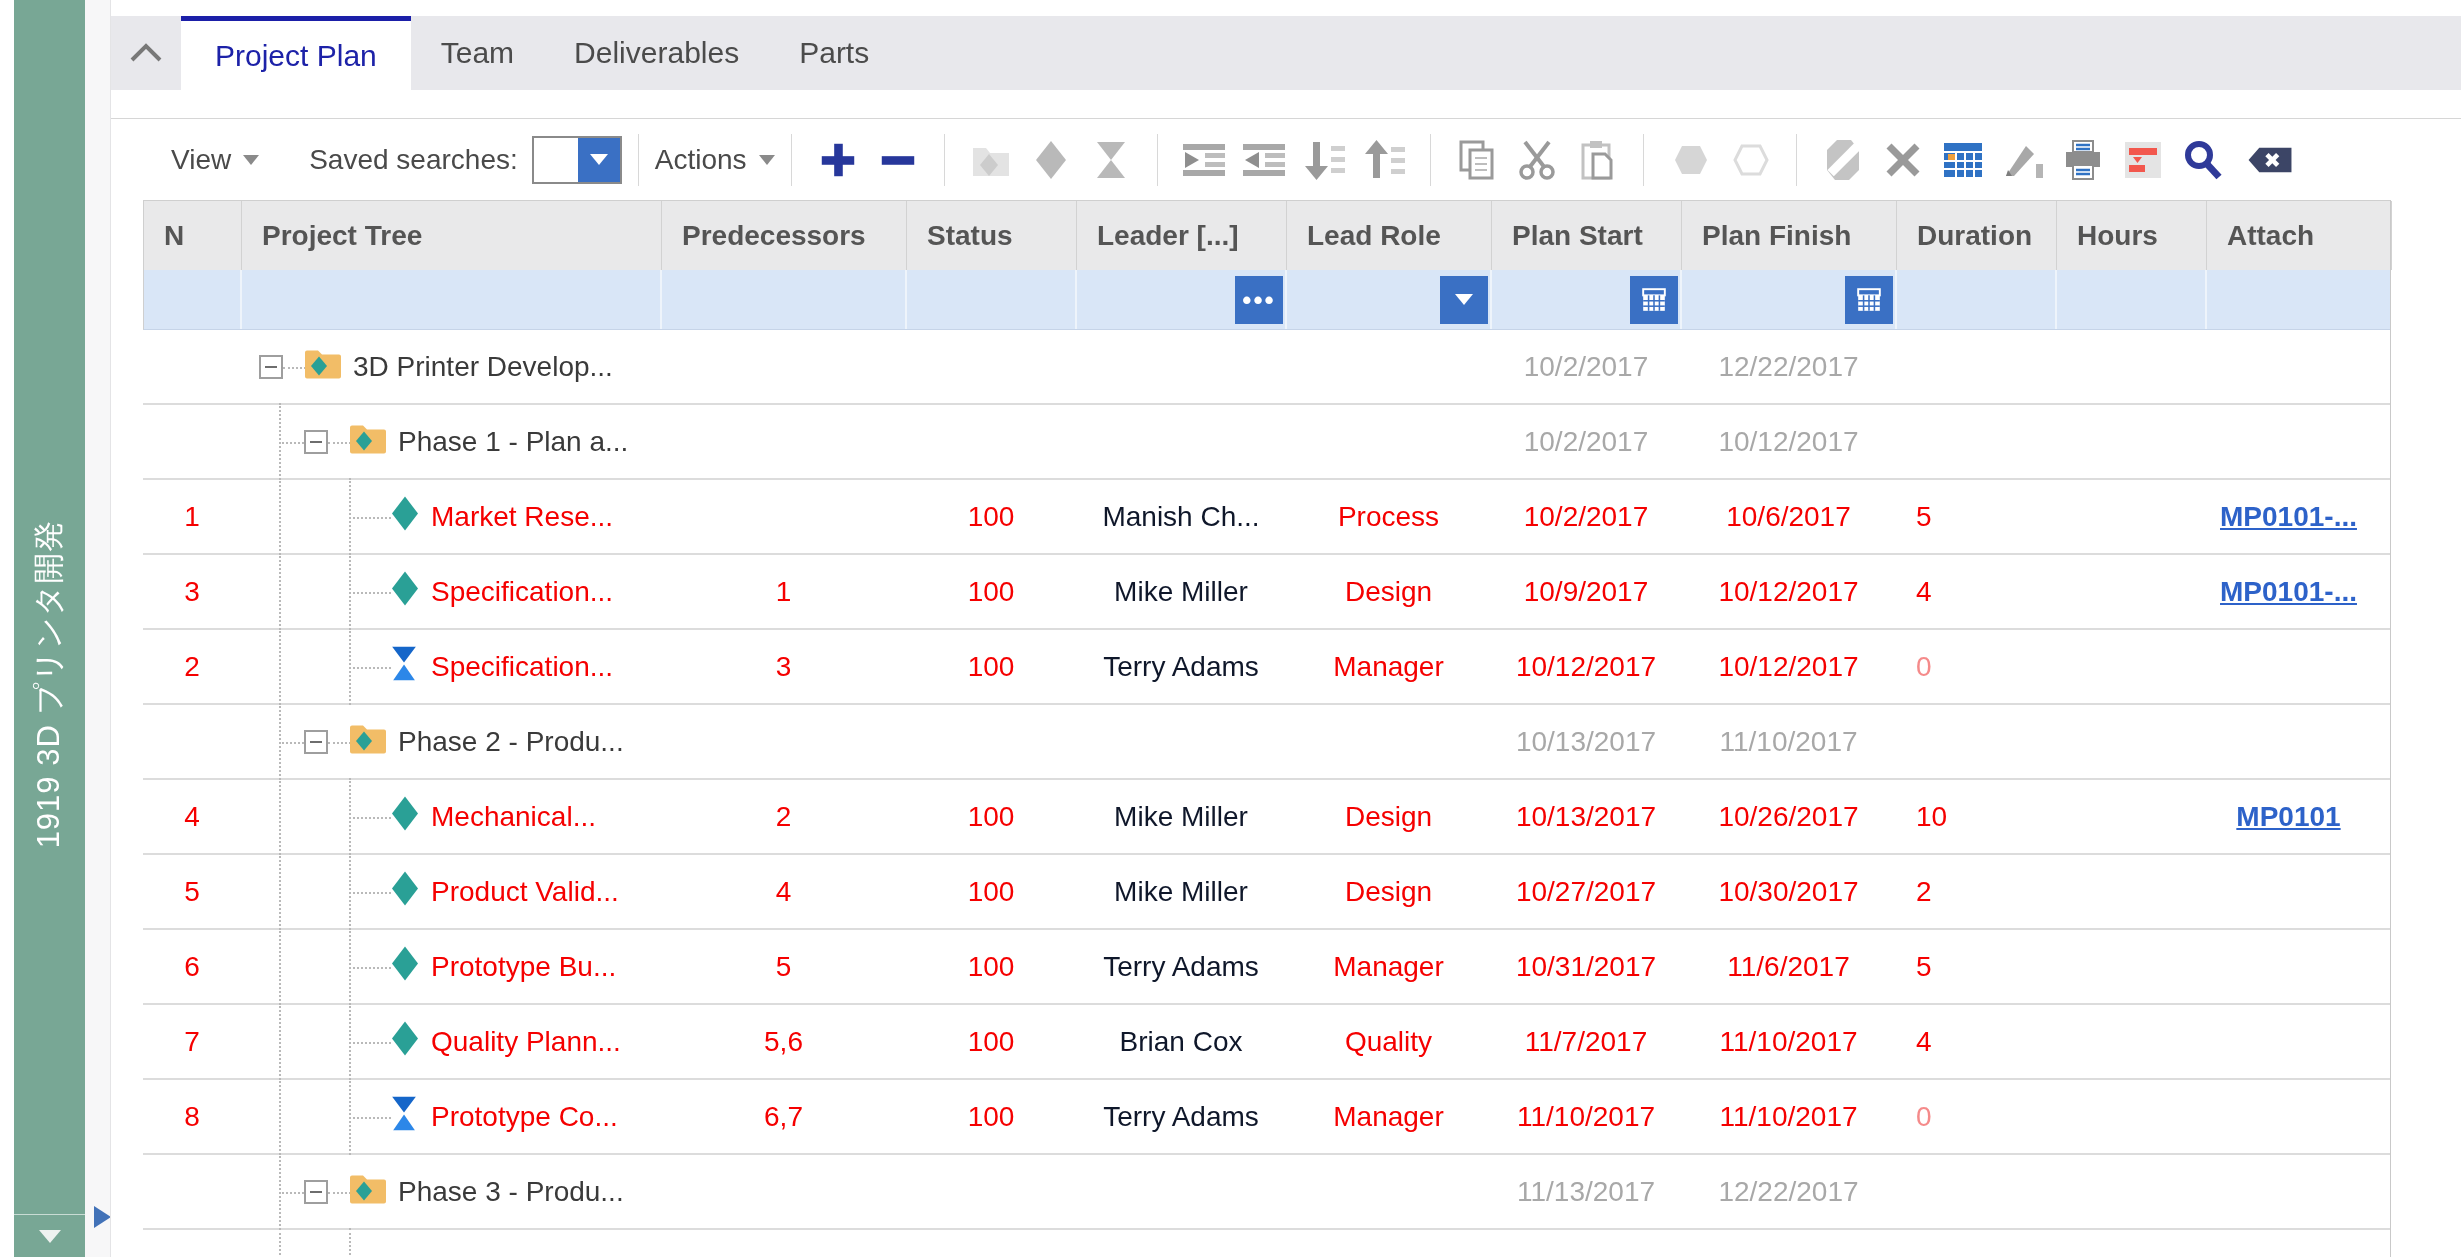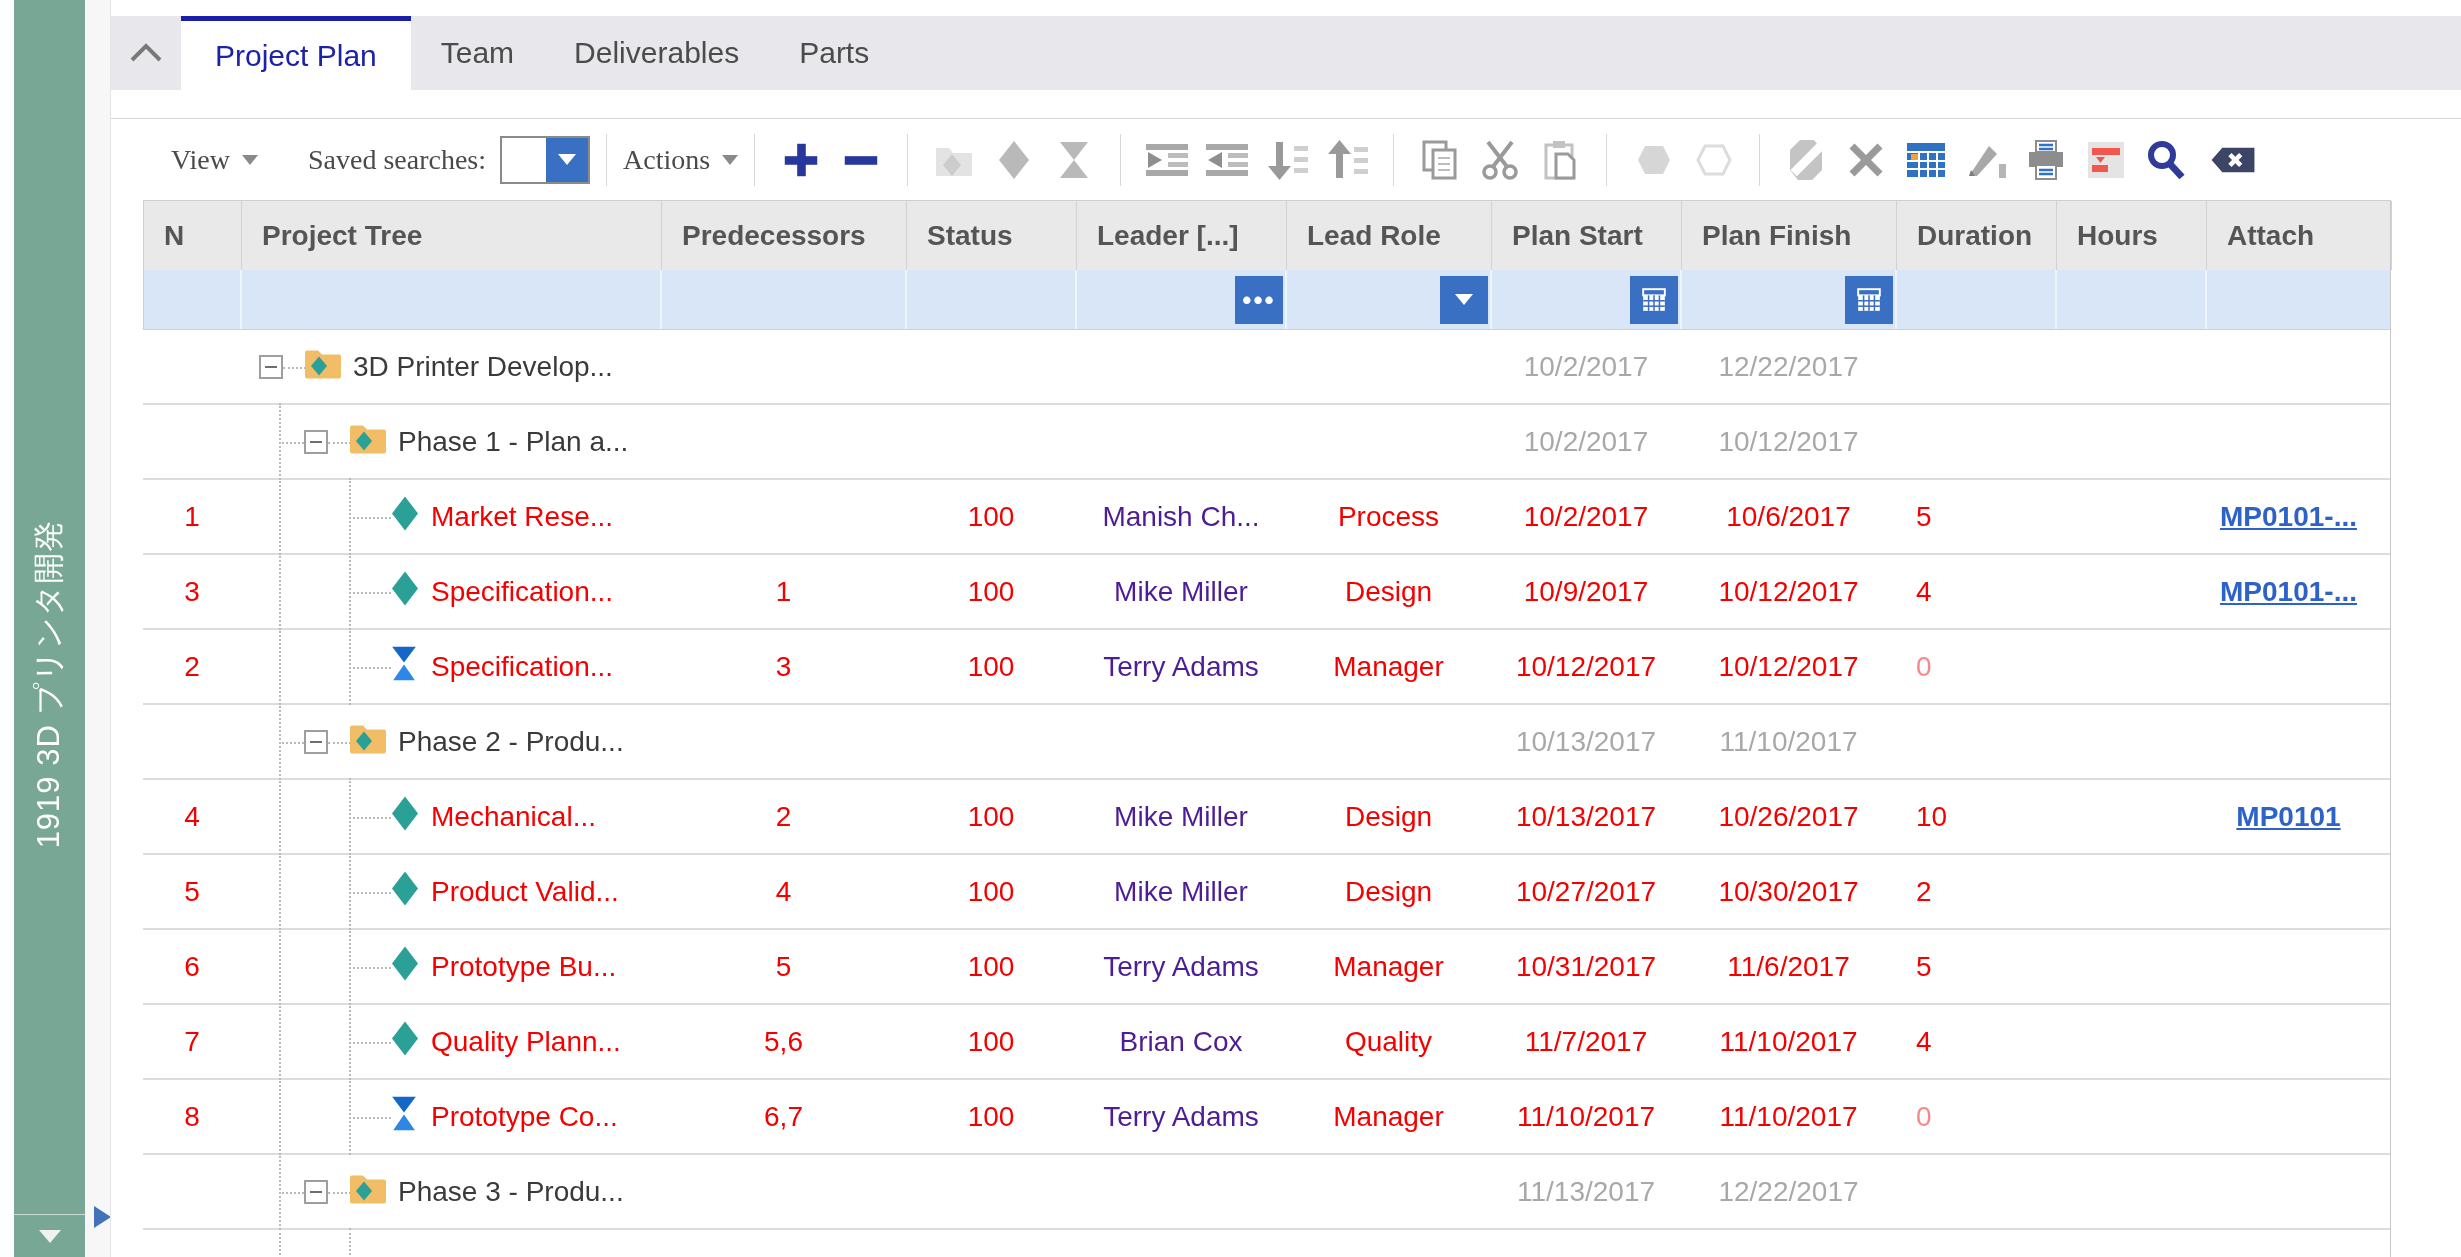--- a/index.html
+++ b/index.html
@@ -26,21 +26,21 @@
 
   
   .tabbar { position:absolute; left:0; top:16px; width:100%; height:74px; background:#e8e8ec;
     display:flex; align-items:stretch; }
   .tab-collapse { width:70px; display:flex; align-items:center; justify-content:center; cursor:pointer; }
   .tab { padding:4px 30px; display:flex; align-items:center; font-size:30px; color:#4b4b4b; cursor:pointer; }
   .tab.active { background:#ffffff; border-top:5px solid #1b1fa8; color:#1d22a8; padding:0 34px; }
 
   
   .toolbar { position:absolute; left:0; top:118px; width:100%; height:82px; background:#fff;
-    border-top:1px solid #d6d6d6; display:flex; align-items:center; padding-left:60px;font-family:Liberation Serif, serif; }
+    border-top:1px solid #d6d6d6; display:flex; align-items:center; padding-left:60px; }
   .tb-label { font-size:28px; color:#4a4a4a; display:flex; align-items:center; cursor:pointer; }
   .caret-gray { display:inline-block; margin-left:12px; width:0; height:0;
     border-left:8px solid transparent; border-right:8px solid transparent; border-top:10px solid #8a8a8a; }
   .tb-sep { width:1px; height:52px; background:#d8d8d8; margin:0 16px; flex:none; }
   .combo { display:flex; margin-left:14px; border:2px solid #8a8a8a; height:48px; cursor:pointer; }
   .combo .combo-value { width:44px; background:#fff; }
   .combo .combo-btn { width:42px; background:#3a70c4; display:flex; align-items:center; justify-content:center; }
   .tri-down-sm { width:0; height:0; border-left:9px solid transparent; border-right:9px solid transparent; border-top:11px solid #fff; }
   .tb-icon { width:46px; height:46px; margin:0 7px; display:flex; align-items:center; justify-content:center; cursor:pointer; flex:none; }
 
@@ -58,21 +58,21 @@
   .fbtn { margin-left:auto; margin-right:2px; width:48px; height:48px; background:#3a70c4; border:none;
     display:flex; align-items:center; justify-content:center; cursor:pointer; }
   .dots { color:#fff; font-size:26px; font-weight:700; letter-spacing:2px; line-height:20px; }
 
   .row { display:grid; grid-template-columns:var(--cols); height:75px; background:#fff;
     border-bottom:2px solid #dcdcdc; position:relative; }
   .cell { display:flex; align-items:center; font-size:28px; overflow:hidden; white-space:nowrap; }
   .center { justify-content:center; } .right { justify-content:center; padding-right:20px;font-weight:bold; }
   .c-n { justify-content:center; color:#f50000; }
   .c-pred,.c-status,.c-start,.c-finish,.c-role { color:#f50000; }
-  .c-leader { color:#4c1d95; }
+  .c-leader { color:#0f172a; }
   .c-dur { color:#f50000; padding-left:20px; }
   .row.zero-dur .c-dur { color:#f58a8a; }
   .t-folder .c-start, .t-folder .c-finish { color:#a8a8a8; }
   .link { color:#2d62c9; text-decoration:underline; cursor:pointer; }
 
   
   .c-tree { position:relative; overflow:visible; }
   .guide { position:absolute; top:-2px; bottom:-2px; width:0; border-left:2px dotted #b9b9b9; }
   .g1 { left:38px; } .g2 { left:108px; }
   .conn { position:absolute; top:50%; height:0; border-top:2px dotted #b9b9b9; }

